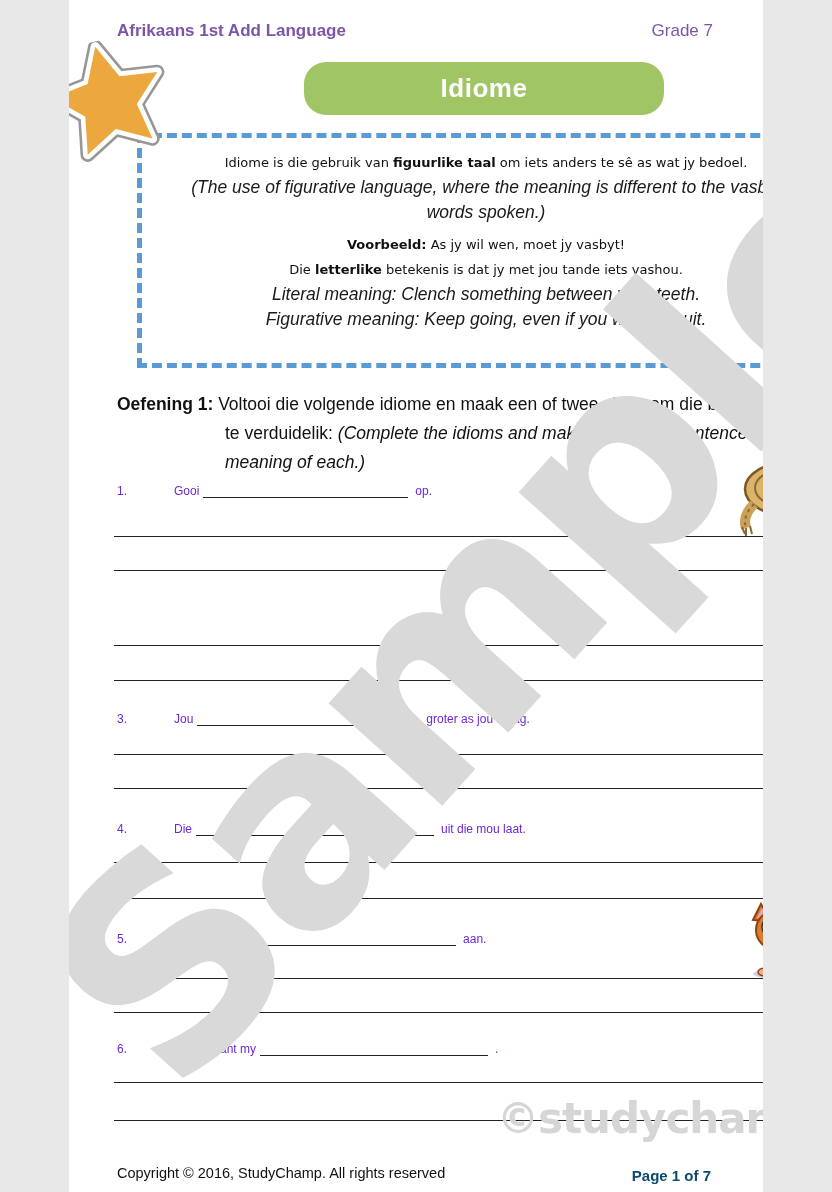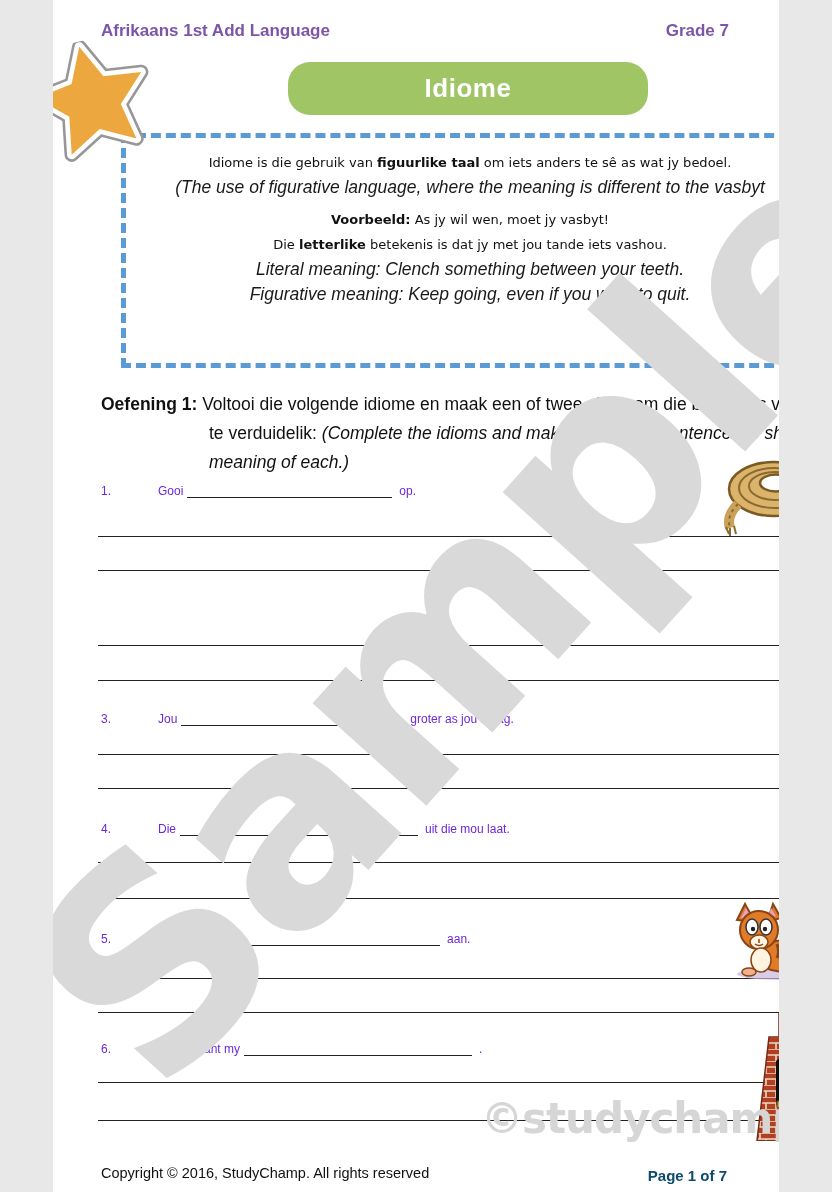--- a/index.html
+++ b/index.html
@@ -1,23 +1,23 @@
 <!DOCTYPE html>
 <html><head>
 <meta charset="utf-8">
 <style>
   html,body{margin:0;padding:0;background:#e8e8e8;}
   .page{
     position:relative; width:694px; height:1192px; margin:0 auto;
     background:#ffffff; overflow:hidden;
-    font-family:"Liberation Sans", sans-serif; color:#1d1d1d;padding-left:32px;
+    font-family:"Liberation Sans", sans-serif; color:#1d1d1d;
   }
   
   .hdr-left{position:absolute;left:48px;top:21px;font-size:17px;font-weight:bold;color:#7c55a8;}
-  .hdr-right{position:absolute;right:50px;top:21px;font-size:17px;font-weight:bold;color:#7c55a8;}
+  .hdr-right{position:absolute;right:50px;top:21px;font-size:17px;font-weight:normal;color:#7c55a8;}
   .banner{
     position:absolute;left:235px;top:62px;width:360px;height:53px;
     background:#a0c565; color:#ffffff; font-size:26px; font-weight:bold;
     text-align:center; line-height:53px; letter-spacing:.5px;border-radius:22px;
   }
   .star{position:absolute;z-index:6;}
   .star-left{left:-22px;top:40px;transform:rotate(-14deg);}
   .star-right{left:750px;top:44px;transform:rotate(12deg);}
   
   .info-box{
@@ -75,20 +75,21 @@
   <svg class="star star-right" width="124" height="124" viewBox="0 0 120 120">
     <polygon points="60,5 75.9,38.2 112.3,43 85.7,68.3 92.3,104.5 60,87 27.7,104.5 34.3,68.3 7.7,43 44.1,38.2" fill="#ffffff" stroke="#979797" stroke-width="14" stroke-linejoin="round"></polygon>
     <polygon points="60,5 75.9,38.2 112.3,43 85.7,68.3 92.3,104.5 60,87 27.7,104.5 34.3,68.3 7.7,43 44.1,38.2" fill="#eca83f" stroke="#ffffff" stroke-width="9" stroke-linejoin="round" paint-order="stroke"></polygon>
   </svg>
 
   <div class="banner">Idiome</div>
 
   <div class="info-box">
     <div class="ib-line ib-afr"><span>Idiome is die gebruik van </span><span class="ib-bold">figuurlike taal</span><span> om iets anders te sê as wat jy bedoel.</span></div>
     <div class="ib-line ib-ital">(The use of figurative language, where the meaning is different to the vasbyt</div>
+    <div class="ib-line ib-ital">words spoken.)</div>
     <div class="ib-gap"></div>
     <div class="ib-line ib-afr"><span class="ib-bold">Voorbeeld:</span><span> As jy wil wen, moet jy vasbyt!</span></div>
     <div class="ib-line ib-afr"><span>Die </span><span class="ib-bold">letterlike</span><span> betekenis is dat jy met jou tande iets vashou.</span></div>
     <div class="ib-line ib-ital">Literal meaning: Clench something between your teeth.</div>
     <div class="ib-line ib-ital">Figurative meaning: Keep going, even if you want to quit.</div>
   </div>
 
   <div class="exercise"><span class="ex-label">Oefening 1:</span><span> Voltooi die volgende idiome en maak een of twee sinne om die betekenis van elkeen te verduidelik: </span><span class="ex-eng">(Complete the idioms and make one or two  sentences to show the meaning of each.)</span></div>
 
   <div class="item" style="top:478px">

